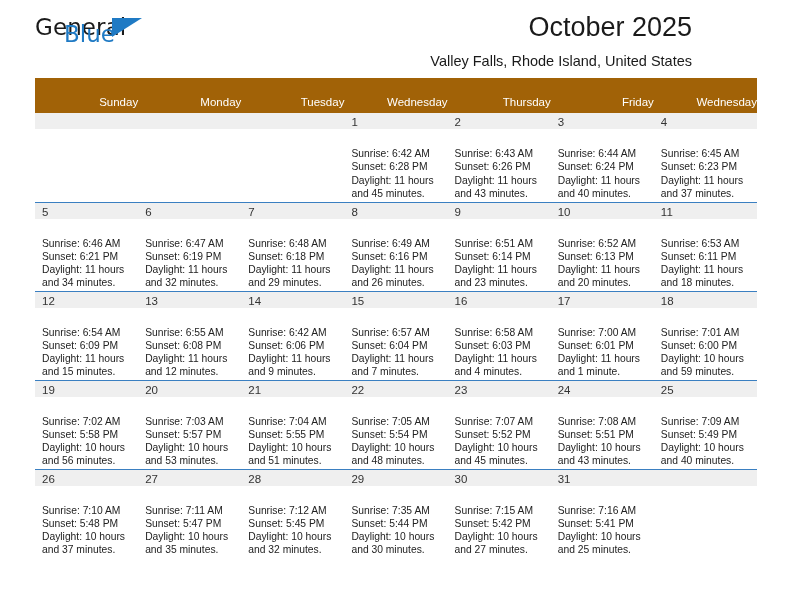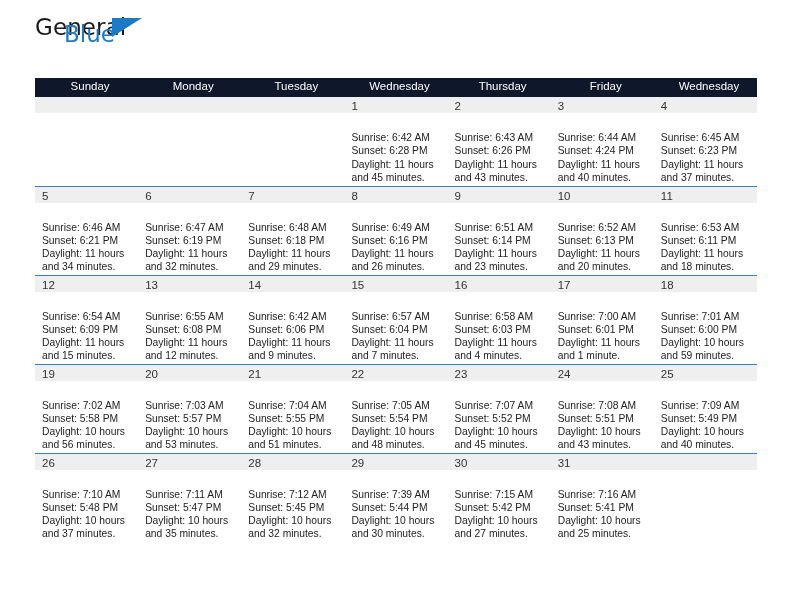--- a/index.html
+++ b/index.html
@@ -86,26 +86,26 @@
     white-space: nowrap;
   }
 
   
   .cal {
     width: 722px;
     border-collapse: collapse;
     table-layout: fixed;
   }
   .cal th {
-    background: #0f172a;
+    background: #a16207;
     color: #ffffff;
     font-size: 11.5px;
     font-weight: normal;
-    text-align: center;
-    padding: 2px 0 5px 7px;
+    text-align: right;
+    padding: 18px 0 5px 7px;
     height: 19px;
     box-sizing: border-box;
     border: none;
   }
   .cal td {
     vertical-align: top;
     padding: 0;
     border-top: 1px solid #3a7fc1;
     height: 89px;
     box-sizing: border-box;
@@ -143,20 +143,24 @@
 </head>
 <body>
 
 <div class="page">
 
   <div class="top">
     <div class="brand">
       <span class="brand-general">General</span>
       <span class="brand-tri"></span>
       <span class="brand-blue">Blue</span>
+    </div>
+    <div class="title-wrap">
+      <div class="cal-title">October 2025</div>
+      <div class="cal-sub">Valley Falls, Rhode Island, United States</div>
     </div>
   </div>
 
   <table class="cal">
     <thead>
       <tr>
         <th>Sunday</th>
         <th>Monday</th>
         <th>Tuesday</th>
         <th>Wednesday</th>
@@ -189,21 +193,21 @@
             <div class="info">
               <div class="sr">Sunrise: 6:43 AM</div>
               <div class="ss">Sunset: 6:26 PM</div>
               <div class="dl">Daylight: 11 hours and 43 minutes.</div>
             </div>
           </td>
           <td class="day-cell">
             <div class="daynum">3</div>
             <div class="info">
               <div class="sr">Sunrise: 6:44 AM</div>
-              <div class="ss">Sunset: 4:24 PM</div>
+              <div class="ss">Sunset: 6:24 PM</div>
               <div class="dl">Daylight: 11 hours and 40 minutes.</div>
             </div>
           </td>
           <td class="day-cell">
             <div class="daynum">4</div>
             <div class="info">
               <div class="sr">Sunrise: 6:45 AM</div>
               <div class="ss">Sunset: 6:23 PM</div>
               <div class="dl">Daylight: 11 hours and 37 minutes.</div>
             </div>
@@ -404,21 +408,21 @@
             <div class="daynum">28</div>
             <div class="info">
               <div class="sr">Sunrise: 7:12 AM</div>
               <div class="ss">Sunset: 5:45 PM</div>
               <div class="dl">Daylight: 10 hours and 32 minutes.</div>
             </div>
           </td>
           <td class="day-cell">
             <div class="daynum">29</div>
             <div class="info">
-              <div class="sr">Sunrise: 7:39 AM</div>
+              <div class="sr">Sunrise: 7:35 AM</div>
               <div class="ss">Sunset: 5:44 PM</div>
               <div class="dl">Daylight: 10 hours and 30 minutes.</div>
             </div>
           </td>
           <td class="day-cell">
             <div class="daynum">30</div>
             <div class="info">
               <div class="sr">Sunrise: 7:15 AM</div>
               <div class="ss">Sunset: 5:42 PM</div>
               <div class="dl">Daylight: 10 hours and 27 minutes.</div>

